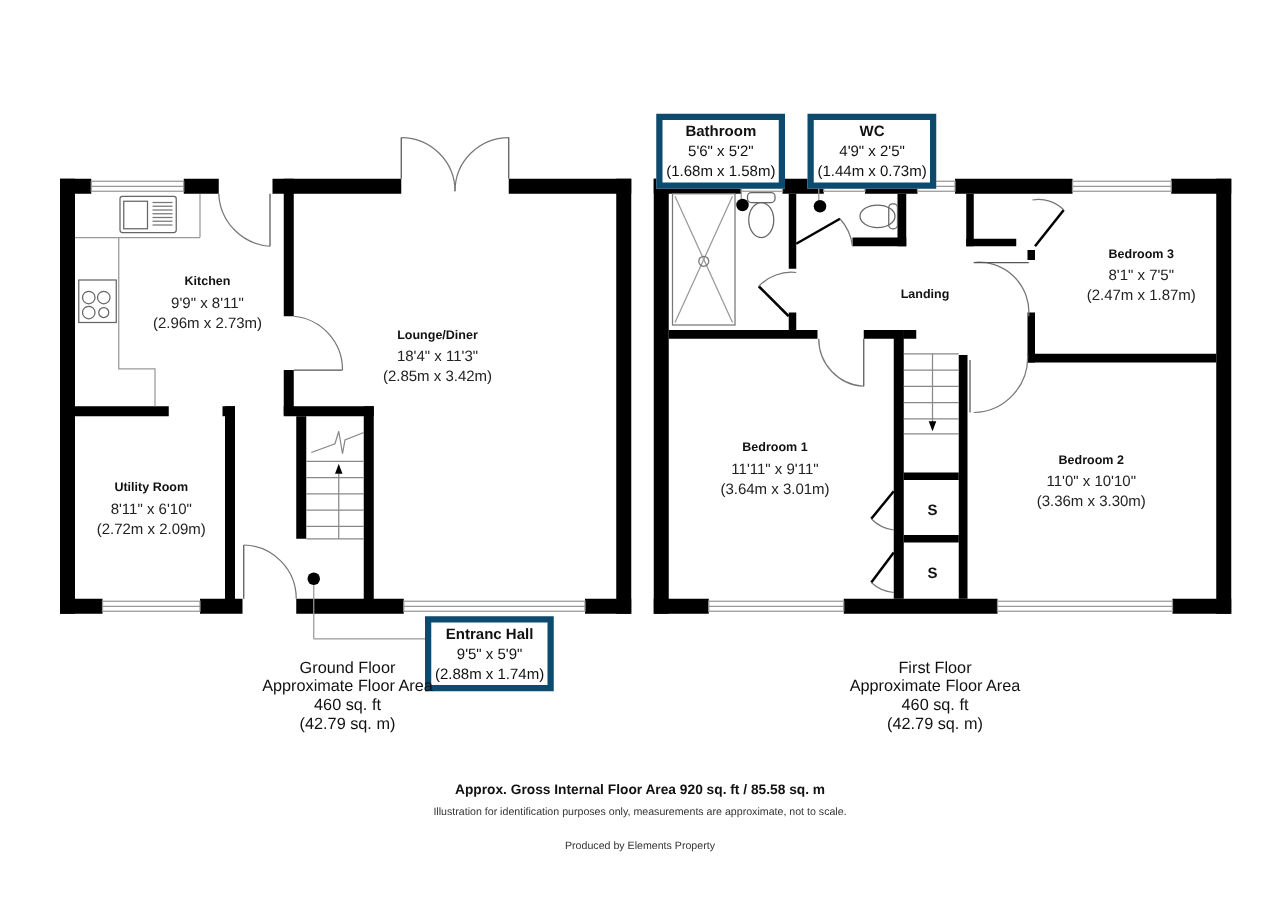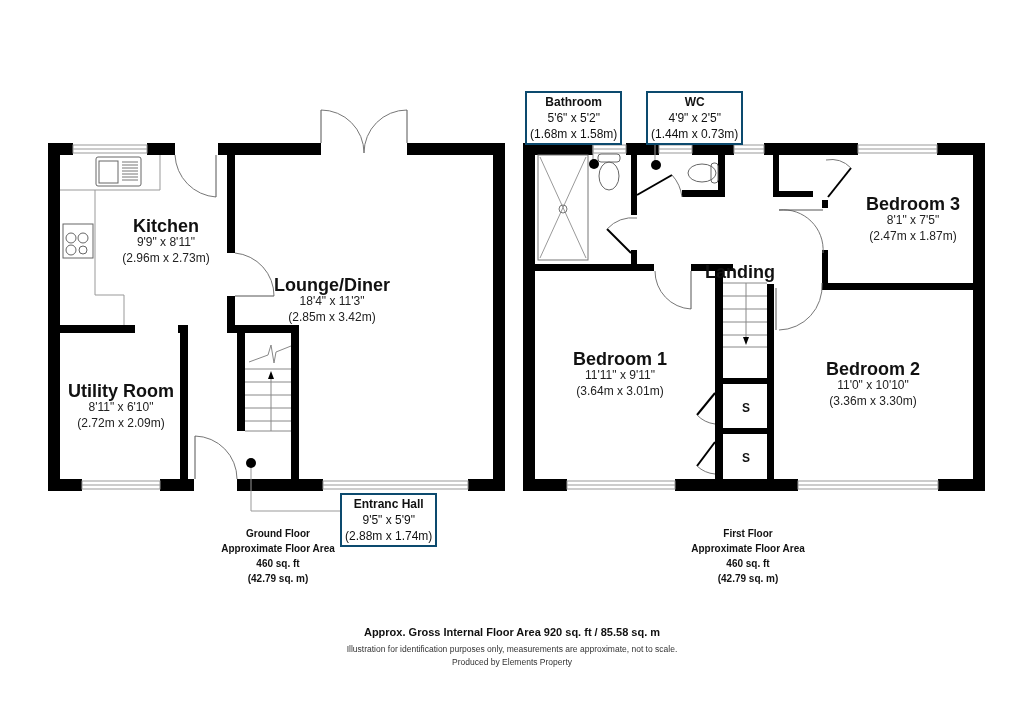--- a/index.html
+++ b/index.html
@@ -1,23 +1,23 @@
 <!DOCTYPE html>
 <html><head>
 <meta charset="utf-8">
 <style>
   html, body { margin:0; padding:0; background:#ffffff; }
   body { width:1024px; height:723px; position:relative; overflow:hidden; font-family:"Liberation Sans", sans-serif; color:#111; }
   .plan { position:absolute; left:0; top:0; width:1024px; height:723px; }
   .lbl { position:absolute; text-align:center; line-height:16px; font-size:12px; color:#222; transform:translateX(-50%); white-space:nowrap; }
-  .lbl .name { font-weight:bold; font-size:18px; color:#111; display:block; }
+  .lbl .name { font-weight:bold; font-size:10px; color:#111; display:block; }
   .lbl .dim { display:block; }
-  .boxlbl { position:absolute; border:2px solid #0c4a6e; background:#fff; text-align:center; font-size:12px; line-height:16px; padding:1px 3px; white-space:nowrap; }
+  .boxlbl { position:absolute; border:5px solid #0c4a6e; background:#fff; text-align:center; font-size:12px; line-height:16px; padding:1px 3px; white-space:nowrap; }
   .boxlbl .name { font-weight:bold; display:block; }
-  .floor-summary { position:absolute; text-align:center; font-weight:bold; font-size:10px; line-height:15px; transform:translateX(-50%); white-space:nowrap; }
+  .floor-summary { position:absolute; text-align:center; font-weight:normal; font-size:13px; line-height:15px; transform:translateX(-50%); white-space:nowrap; }
   .floor-summary span { display:block; }
   .gross { position:absolute; left:512px; top:626px; transform:translateX(-50%); font-weight:bold; font-size:11px; white-space:nowrap; }
   .disc { position:absolute; left:512px; transform:translateX(-50%); font-size:8.5px; color:#333; white-space:nowrap; }
   .s-lbl { position:absolute; font-weight:bold; font-size:12px; transform:translateX(-50%); }
 </style>
 </head>
 <body>
 
 <svg class="plan" width="1024" height="723" viewBox="0 0 1024 723">
   <g fill="#000">
@@ -191,21 +191,21 @@
   <polygon points="743,337 746,345 749,337" fill="#000"></polygon>
   <circle cx="594" cy="164" r="5" fill="#000"></circle>
   <circle cx="656" cy="165" r="5" fill="#000"></circle>
 </svg>
 
 <div class="lbl" style="left:166px;top:218px;">
   <span class="name">Kitchen</span>
   <span class="dim">9'9" x 8'11"</span>
   <span class="dim">(2.96m x 2.73m)</span>
 </div>
-<div class="lbl" style="left:332px;top:261px;margin-top:16px;">
+<div class="lbl" style="left:350px;top:261px;">
   <span class="name">Lounge/Diner</span>
   <span class="dim">18'4" x 11'3"</span>
   <span class="dim">(2.85m x 3.42m)</span>
 </div>
 <div class="lbl" style="left:121px;top:383px;">
   <span class="name">Utility Room</span>
   <span class="dim">8'11" x 6'10"</span>
   <span class="dim">(2.72m x 2.09m)</span>
 </div>
 <div class="boxlbl" style="left:340px;top:493px;">
@@ -228,21 +228,21 @@
 <div class="boxlbl" style="left:646px;top:91px;">
   <span class="name">WC</span>
   <span>4'9" x 2'5"</span><br>
   <span>(1.44m x 0.73m)</span>
 </div>
 <div class="lbl" style="left:913px;top:196px;">
   <span class="name">Bedroom 3</span>
   <span class="dim">8'1" x 7'5"</span>
   <span class="dim">(2.47m x 1.87m)</span>
 </div>
-<div class="lbl" style="left:740px;top:228px;margin-top:36px;">
+<div class="lbl" style="left:740px;top:228px;">
   <span class="name">Landing</span>
 </div>
 <div class="lbl" style="left:620px;top:351px;">
   <span class="name">Bedroom 1</span>
   <span class="dim">11'11" x 9'11"</span>
   <span class="dim">(3.64m x 3.01m)</span>
 </div>
 <div class="lbl" style="left:873px;top:361px;">
   <span class="name">Bedroom 2</span>
   <span class="dim">11'0" x 10'10"</span>
@@ -252,13 +252,13 @@
 <div class="s-lbl" style="left:746px;top:451px;">S</div>
 <div class="floor-summary" style="left:748px;top:526px;">
   <span>First Floor</span>
   <span>Approximate Floor Area</span>
   <span>460 sq. ft</span>
   <span>(42.79 sq. m)</span>
 </div>
 
 <div class="gross">Approx. Gross Internal Floor Area 920 sq. ft / 85.58 sq. m</div>
 <div class="disc" style="top:644px;">Illustration for identification purposes only, measurements are approximate, not to scale.</div>
-<div class="disc" style="top:657px;">Produced by Elements Property</div>
+<div class="disc" style="top:671px;">Produced by Elements Property</div>
 
 </body></html>

